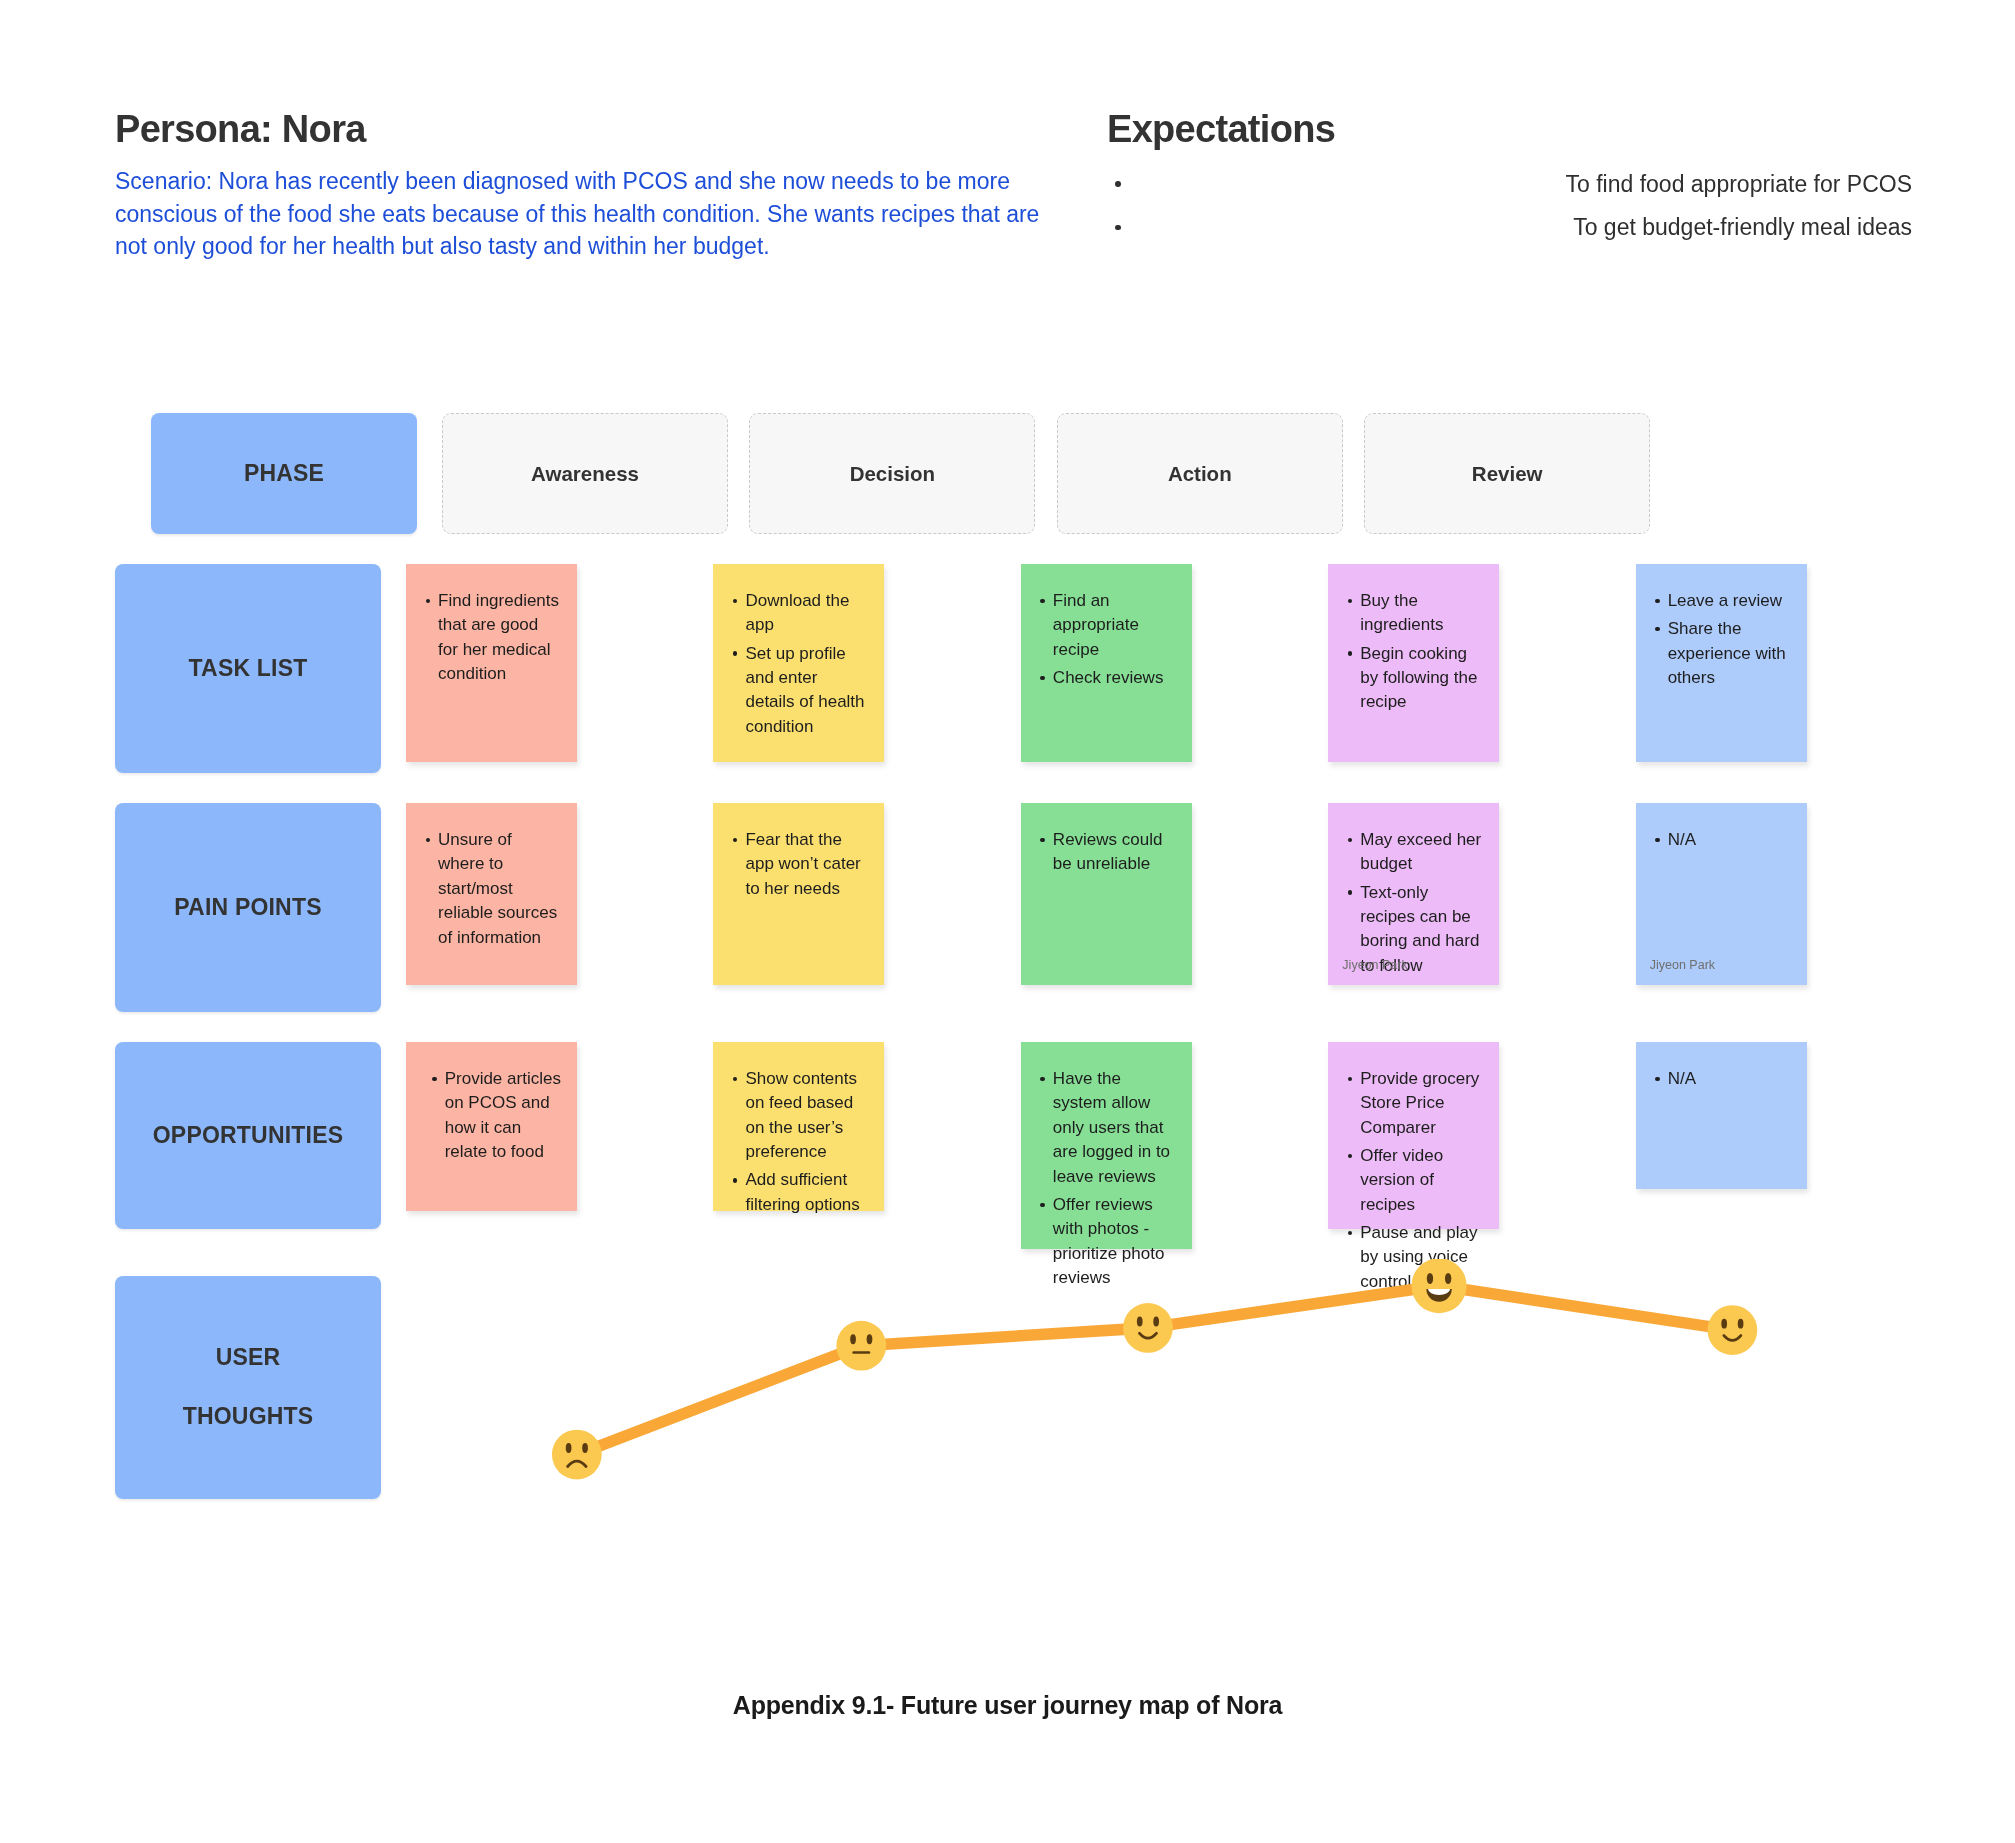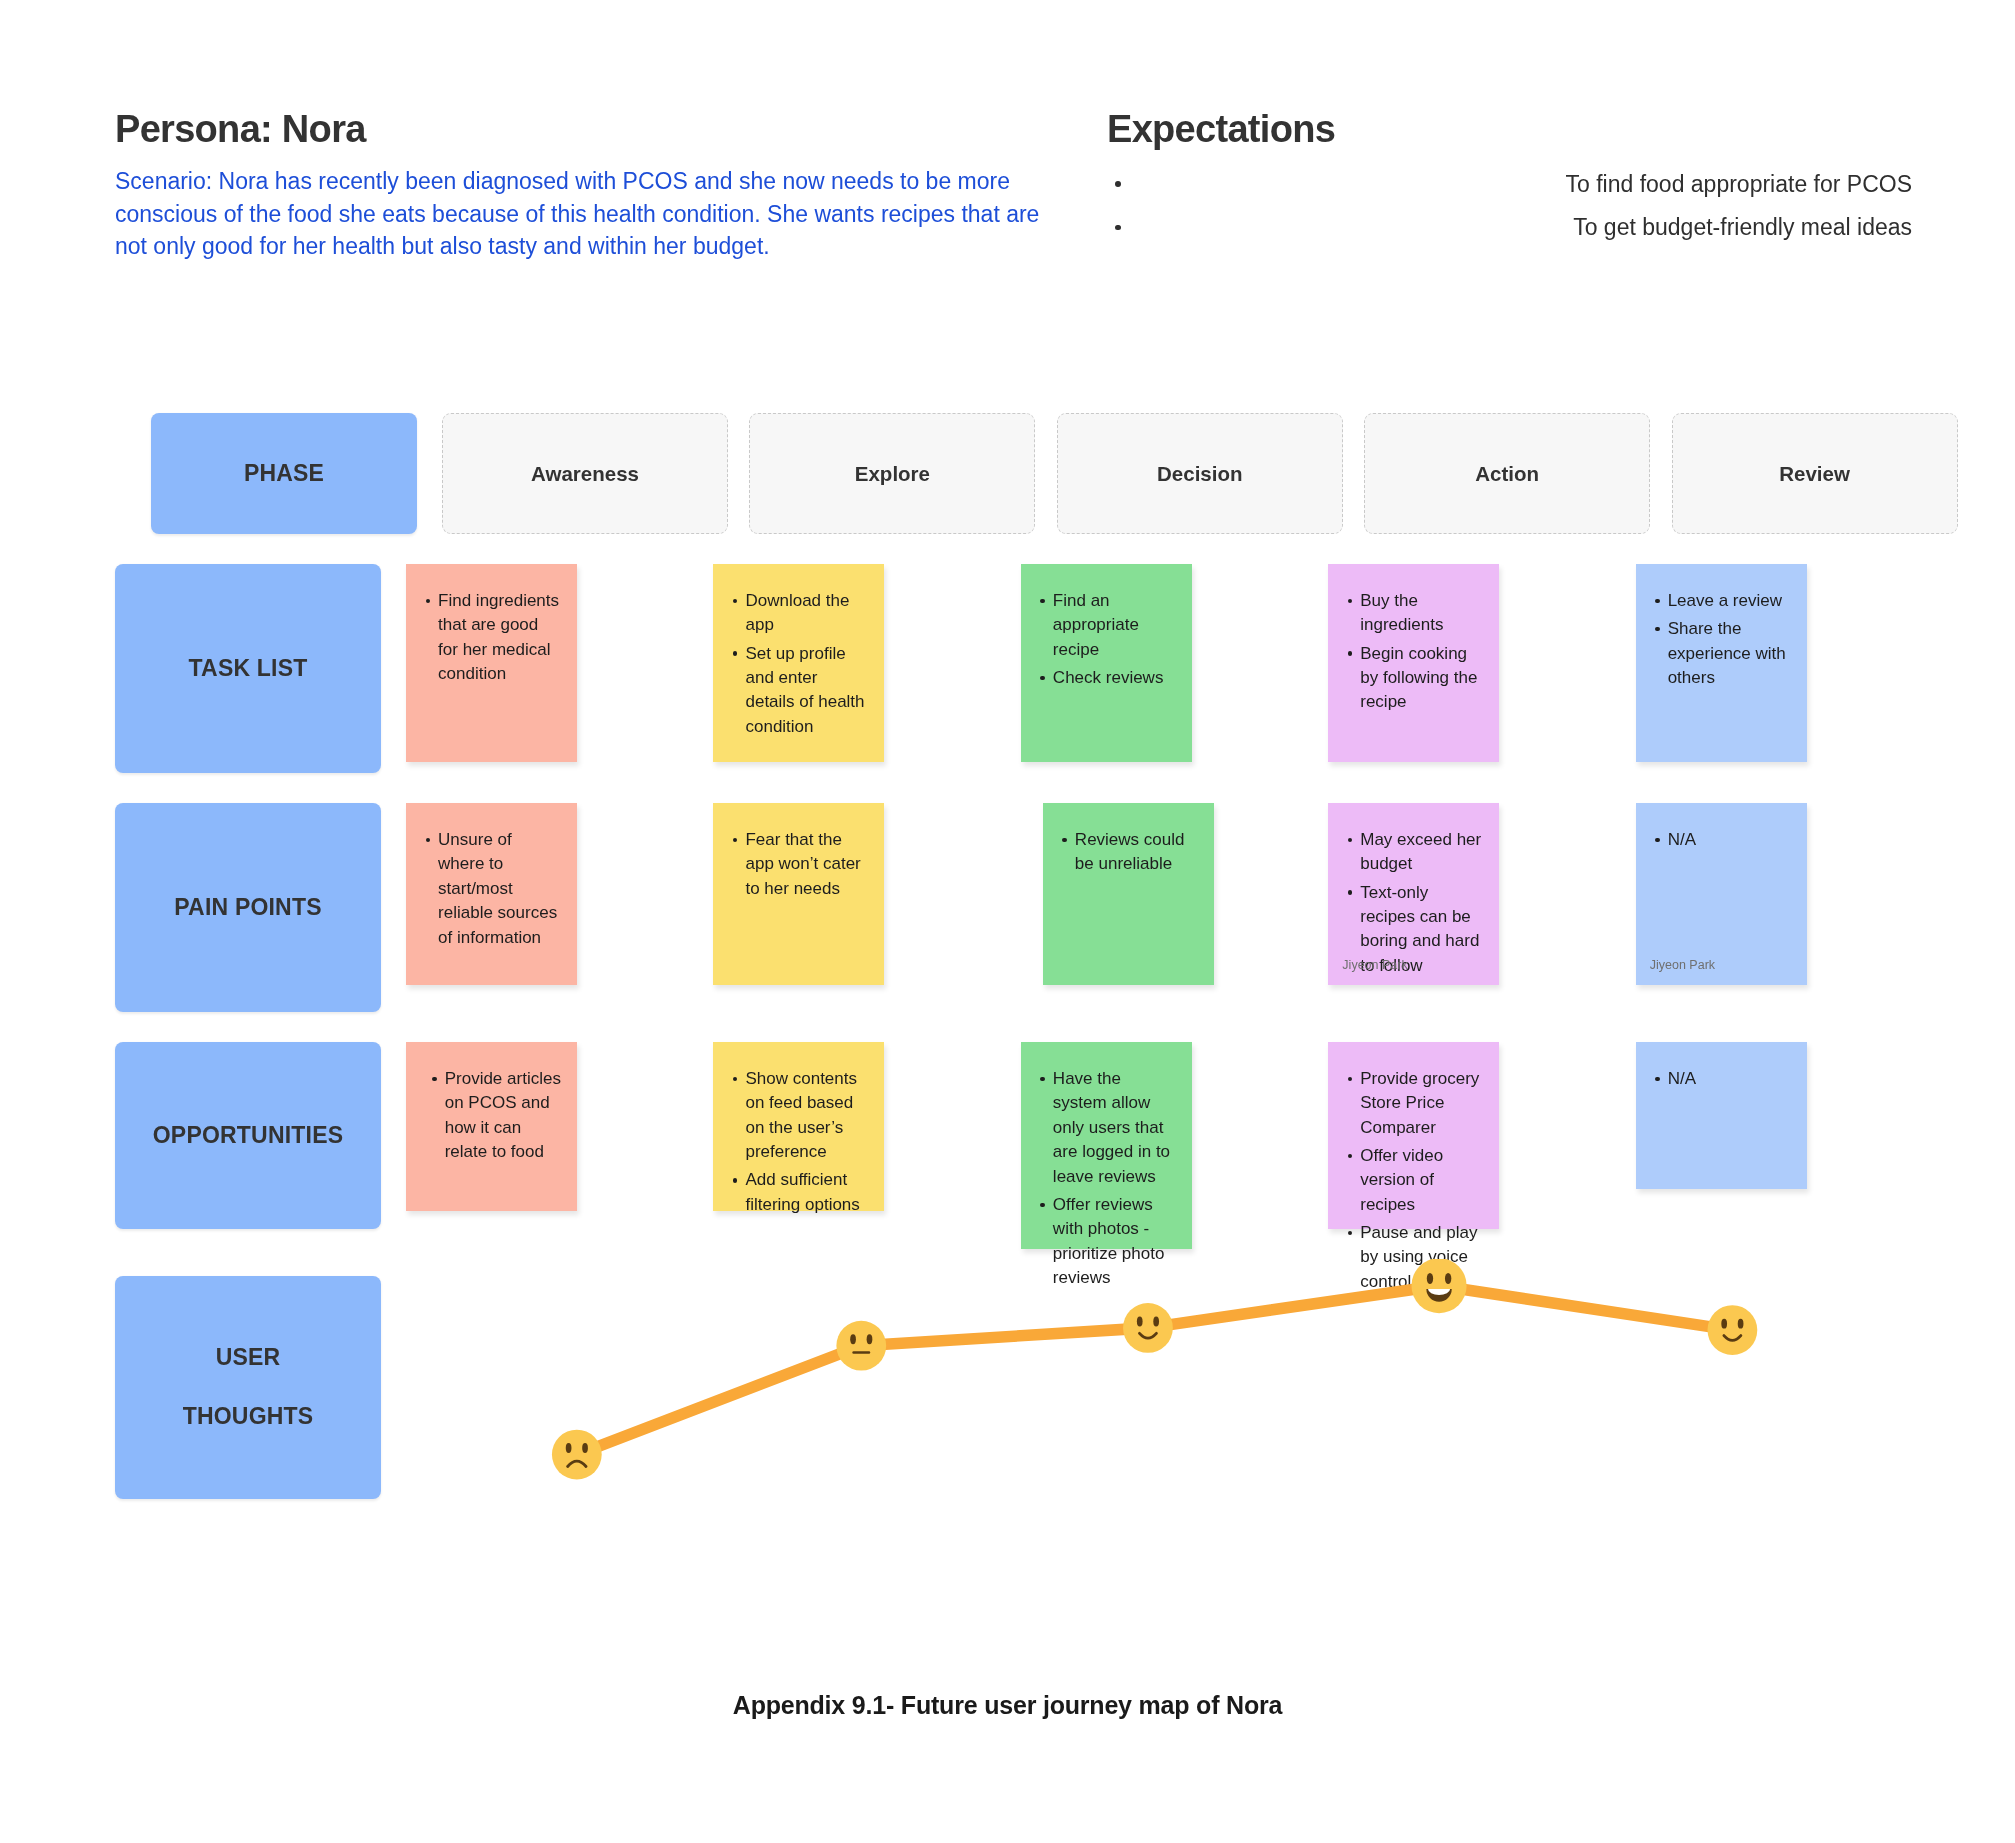--- a/index.html
+++ b/index.html
@@ -137,21 +137,20 @@
   </div>
 
   <div class="grid">
 
     <div class="row row-phase">
       <div class="rowlabel">
         <span>PHASE</span>
       </div>
       <div class="phase-track">
         <div class="phase-card">Awareness</div>
-        <div class="phase-card">Explore</div>
         <div class="phase-card">Decision</div>
         <div class="phase-card">Action</div>
         <div class="phase-card">Review</div>
       </div>
     </div>
 
     <div class="row content-row row-task">
       <div class="rowlabel">
         <span>TASK LIST</span>
       </div>
@@ -211,21 +210,21 @@
             </div>
           </div>
           <div class="note-slot">
             <div class="note" style="background: rgb(251, 224, 111);">
               <ul>
                 <li>Fear that the app won’t cater to her needs</li>
               </ul>
             </div>
           </div>
           <div class="note-slot">
-            <div class="note" style="background: rgb(134, 223, 149); margin-left: 22px;">
+            <div class="note" style="background: rgb(134, 223, 149);">
               <ul>
                 <li>Reviews could be unreliable</li>
               </ul>
             </div>
           </div>
           <div class="note-slot">
             <div class="note" style="background: rgb(237, 187, 247);">
               <ul>
                 <li>May exceed her budget</li>
                 <li>Text-only recipes can be boring and hard to follow</li>

